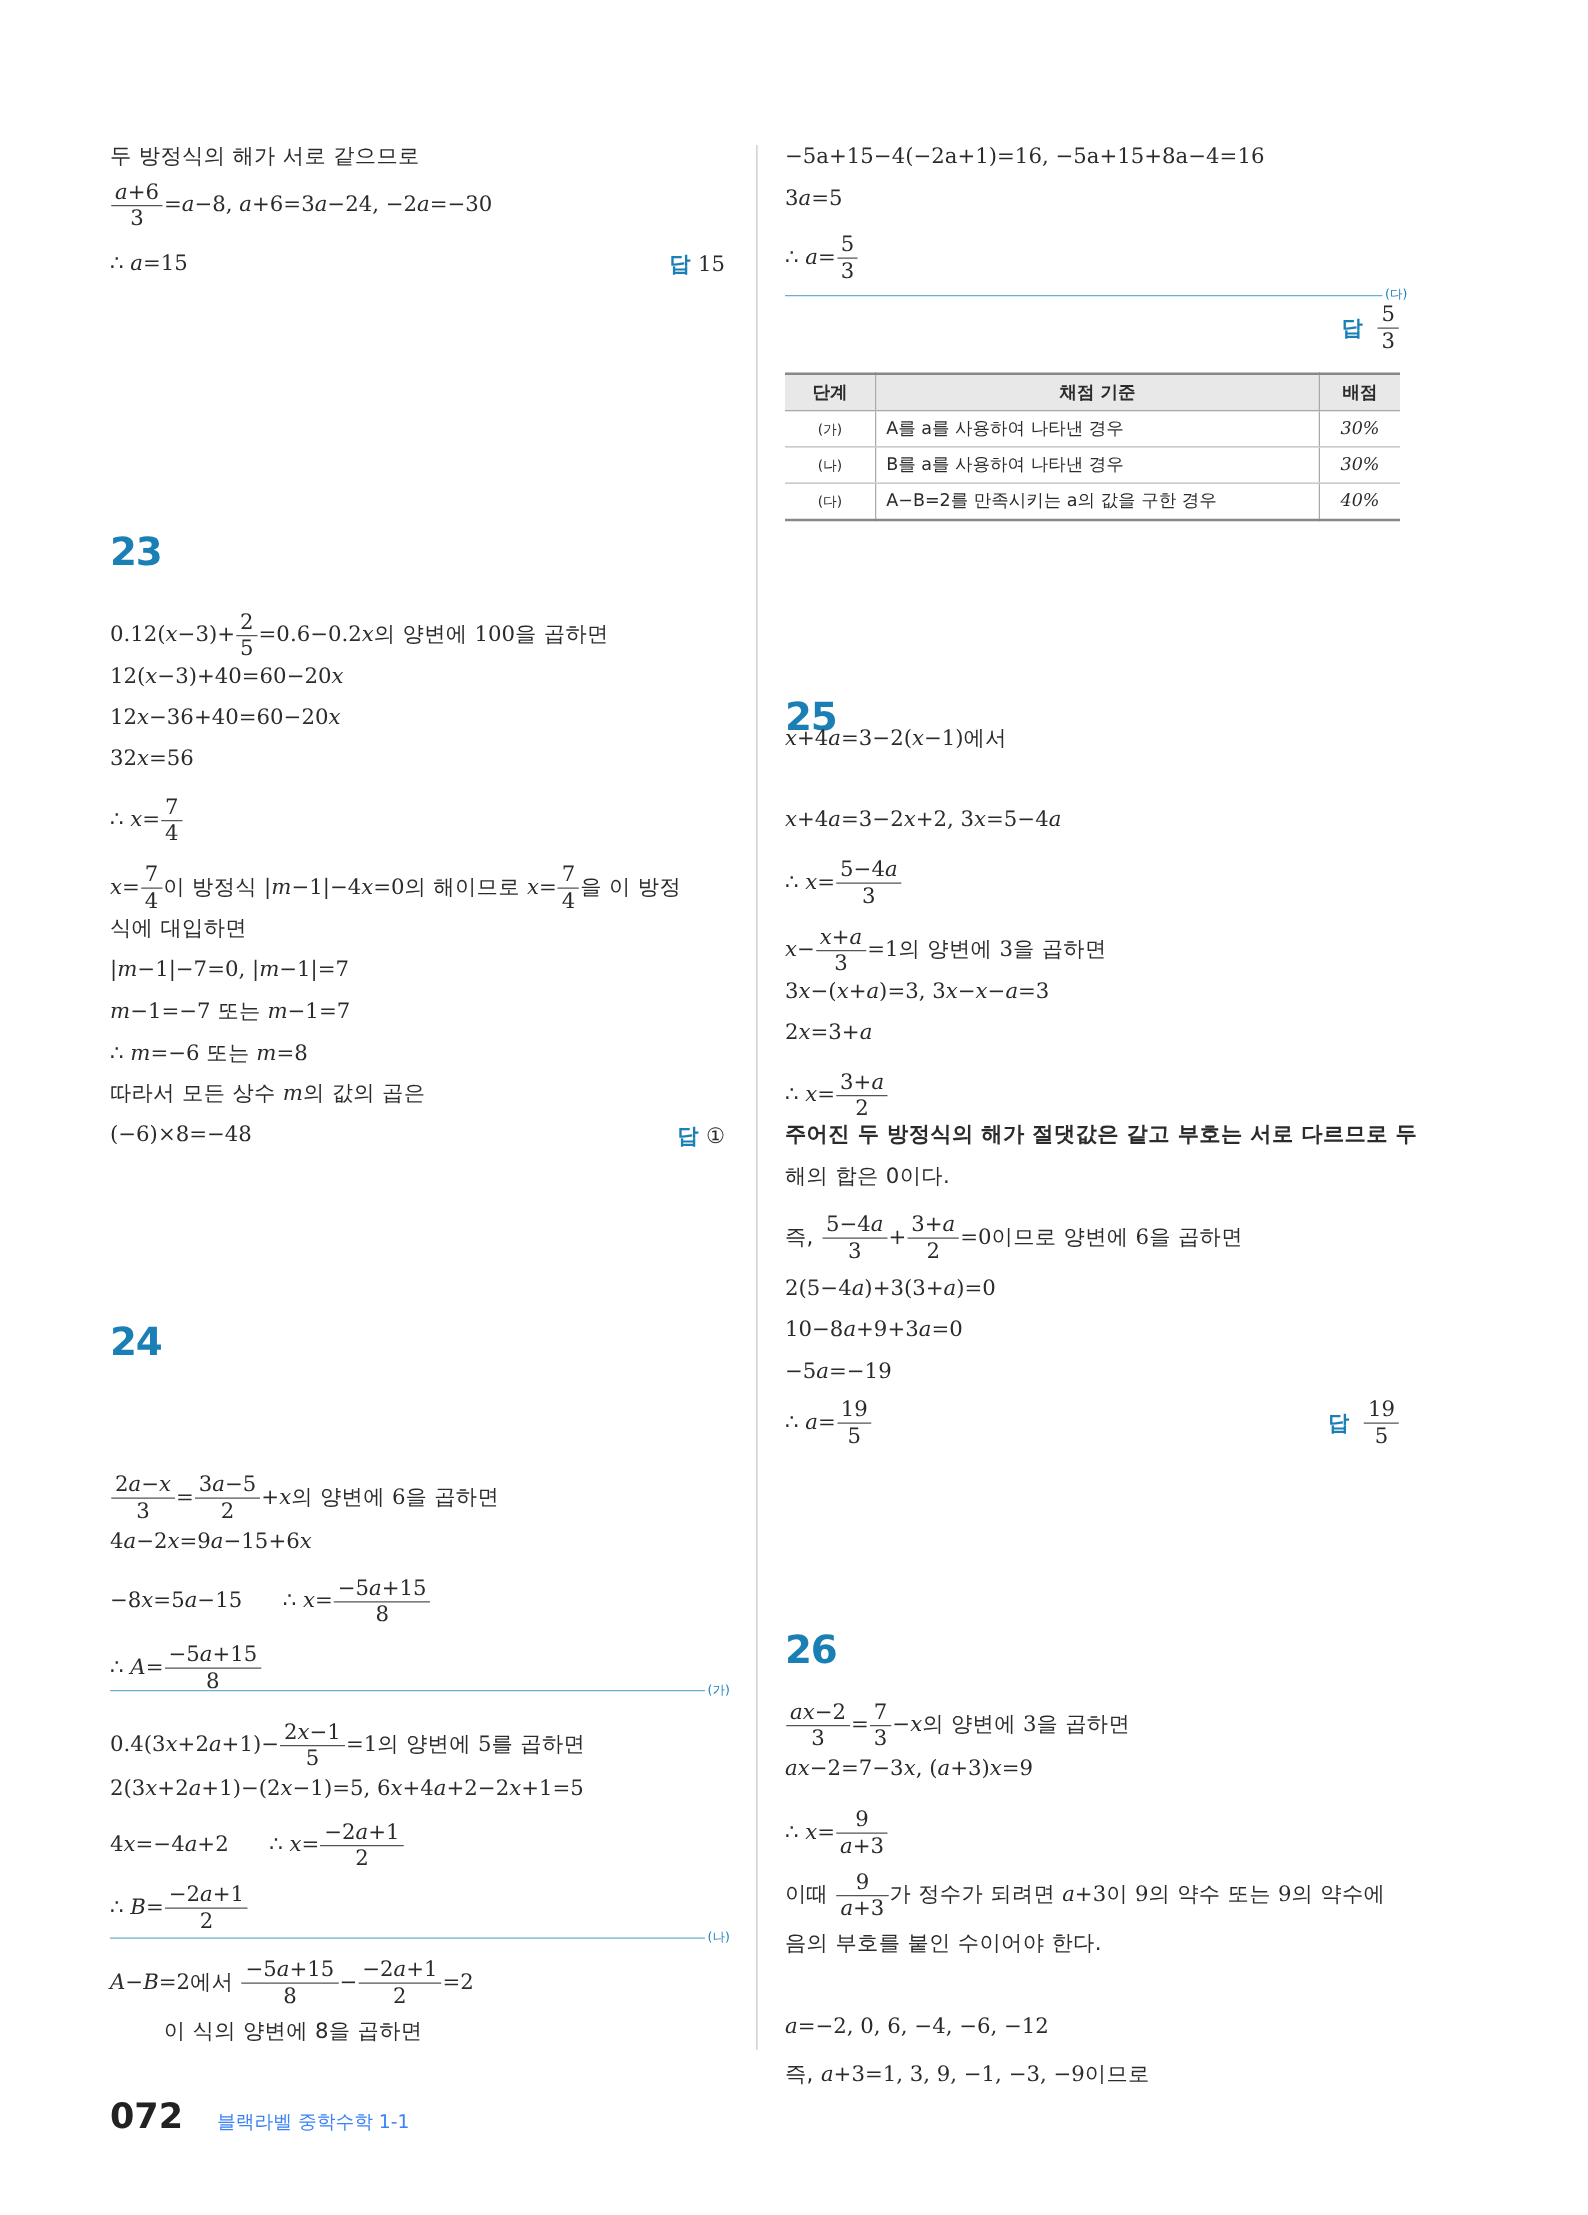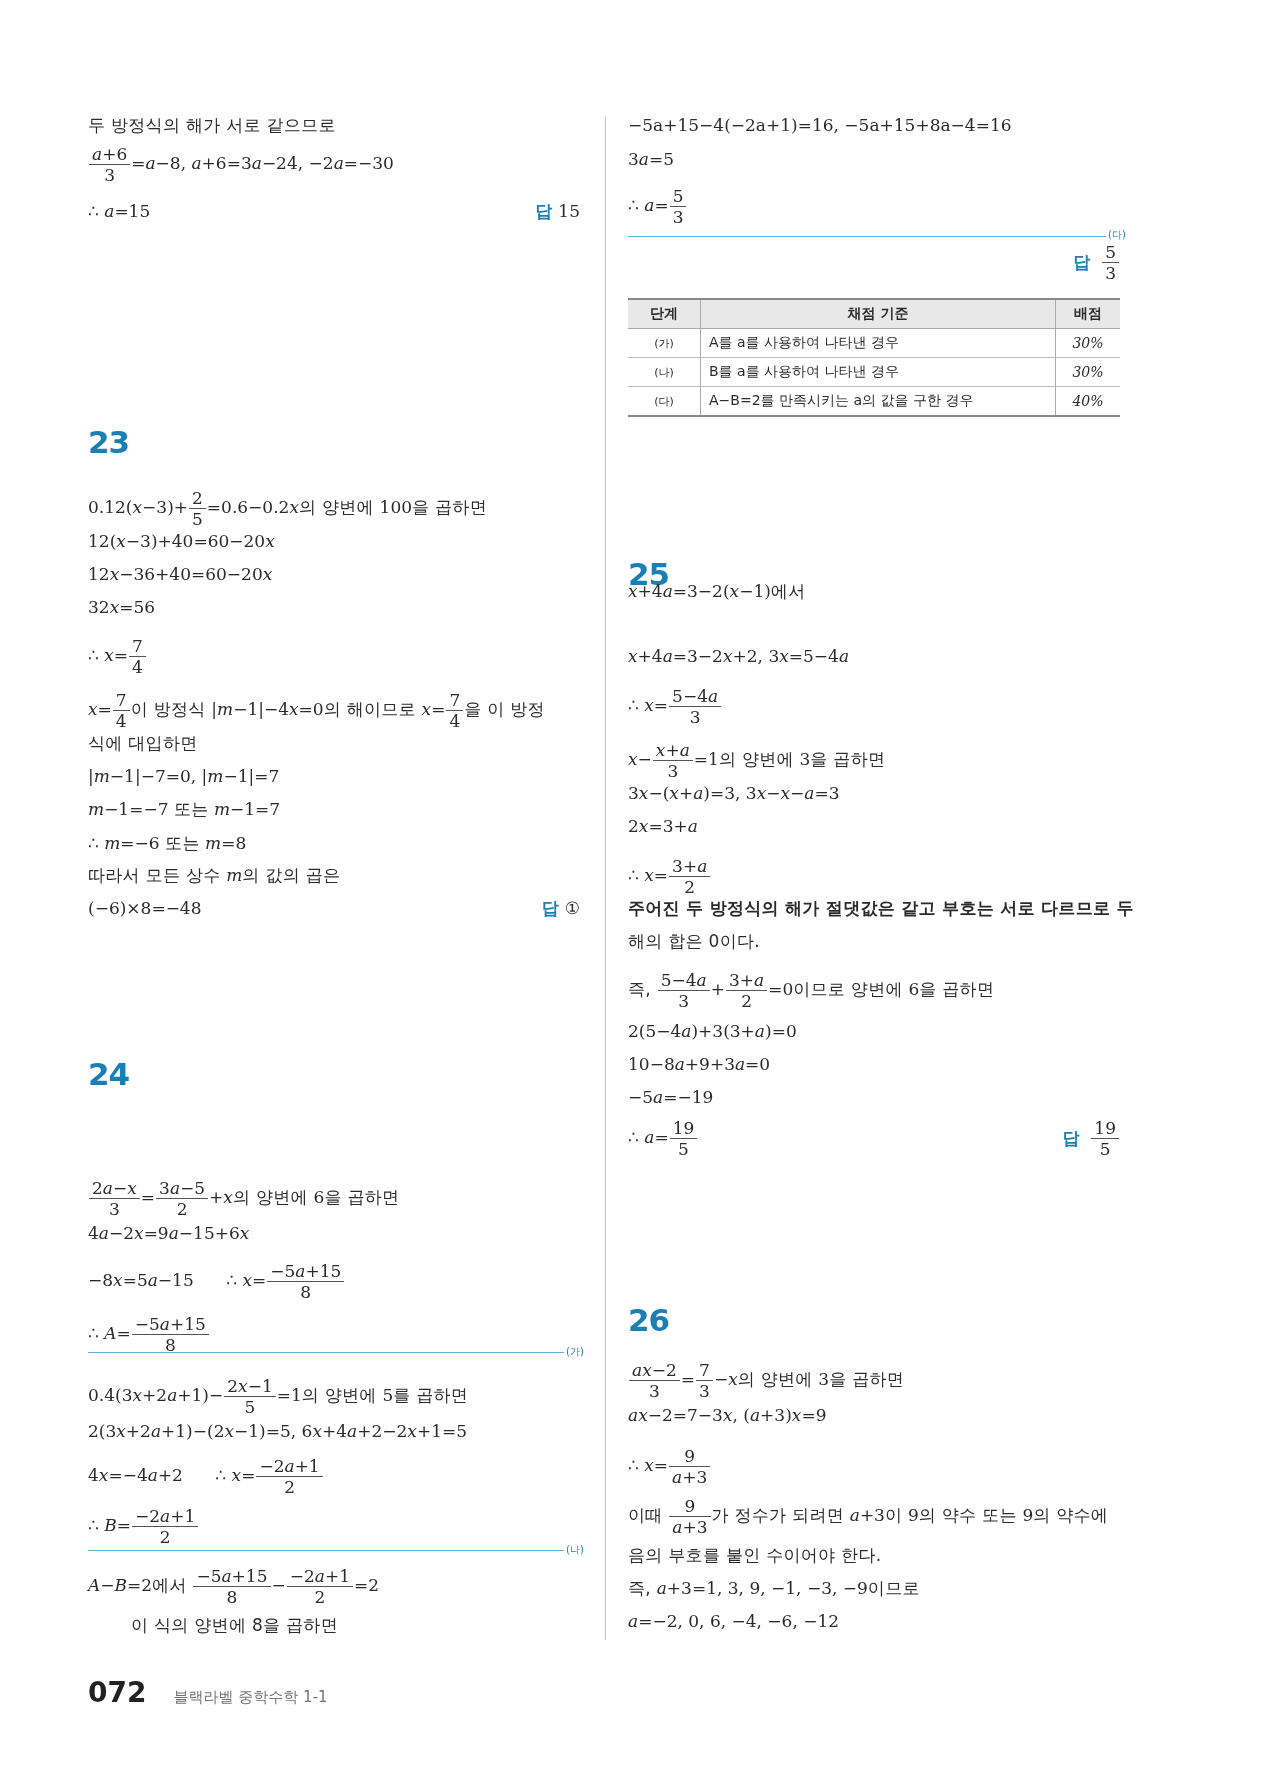--- a/index.html
+++ b/index.html
@@ -25,21 +25,21 @@
                   border-top:2px solid #888; border-bottom:2px solid #888; font-size:15px; }
   table.grading th { background:#e8e8e8; font-family:"DejaVu Sans", sans-serif; font-weight:bold; font-size:14px;
                      height:26px; border-bottom:1px solid #aaa; }
   table.grading td { height:26px; border-bottom:1px solid #bbb; font-family:"DejaVu Sans", sans-serif; font-size:14px; }
   table.grading td.stage { text-align:center; font-size:11px; width:70px; }
   table.grading td.crit { padding-left:8px; }
   table.grading td.pts { text-align:center; width:62px; font-family:"DejaVu Serif", serif; font-style:italic; }
   table.grading .vline { border-left:1px solid #aaa; }
   .footer { position:absolute; left:88px; top:1676px; font-family:"DejaVu Sans", sans-serif; }
   .footer .pg { font-weight:bold; font-size:28px; color:#222; }
-  .footer .book { font-size:15px; color:#737373; margin-left:22px; }
+  .footer .book { font-size:15px; color:#3b82f6; margin-left:22px; }
 </style>
 </head>
 <body>
 
 <div class="divider"></div>
 
 <div class="col col-left">
 
   <div class="line kr" style="top:114px;">두 방정식의 해가 서로 같으므로</div>
   <div class="line" style="top:144px;">
@@ -165,20 +165,20 @@
   <div class="qnum" style="top:1302px;">26</div>
   <div class="line" style="top:1360px;">
     <span class="frac"><span class="num"><i>ax</i>−2</span><span class="den">3</span></span>=<span class="frac"><span class="num">7</span><span class="den">3</span></span>−<i>x</i><span class="kr">의 양변에 </span>3<span class="kr">을 곱하면</span>
   </div>
   <div class="line" style="top:1404px;"><i>ax</i>−2=7−3<i>x</i>, (<i>a</i>+3)<i>x</i>=9</div>
   <div class="line" style="top:1446px;">∴ <i>x</i>=<span class="frac"><span class="num">9</span><span class="den"><i>a</i>+3</span></span></div>
   <div class="line" style="top:1496px;">
     <span class="kr">이때 </span><span class="frac"><span class="num">9</span><span class="den"><i>a</i>+3</span></span><span class="kr">가 정수가 되려면 </span><i>a</i>+3<span class="kr">이 </span>9<span class="kr">의 약수 또는 </span>9<span class="kr">의 약수에</span>
   </div>
   <div class="line kr" style="top:1544px;">음의 부호를 붙인 수이어야 한다.</div>
-  <div class="line" style="top:1577px;"><span class="kr">즉, </span><i>a</i>+3=1, 3, 9, −1, −3, −9<span class="kr">이므로</span></div>
+  <div class="line" style="top:1649px;"><span class="kr">즉, </span><i>a</i>+3=1, 3, 9, −1, −3, −9<span class="kr">이므로</span></div>
   <div class="line" style="top:1610px;"><i>a</i>=−2, 0, 6, −4, −6, −12</div>
 </div>
 
 <div class="footer">
   <span class="pg">072</span>
   <span class="book">블랙라벨 중학수학 1-1</span>
 </div>
 
 </body></html>

